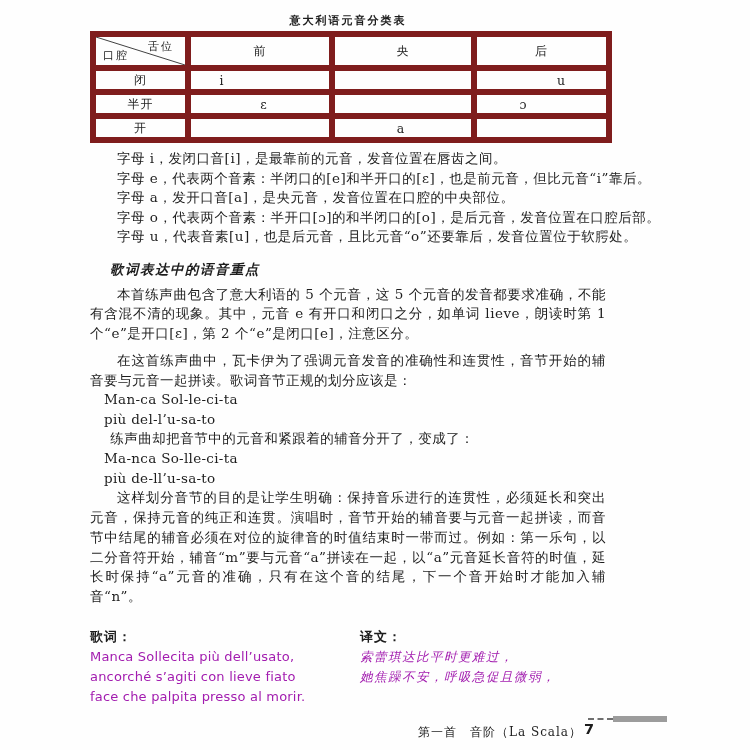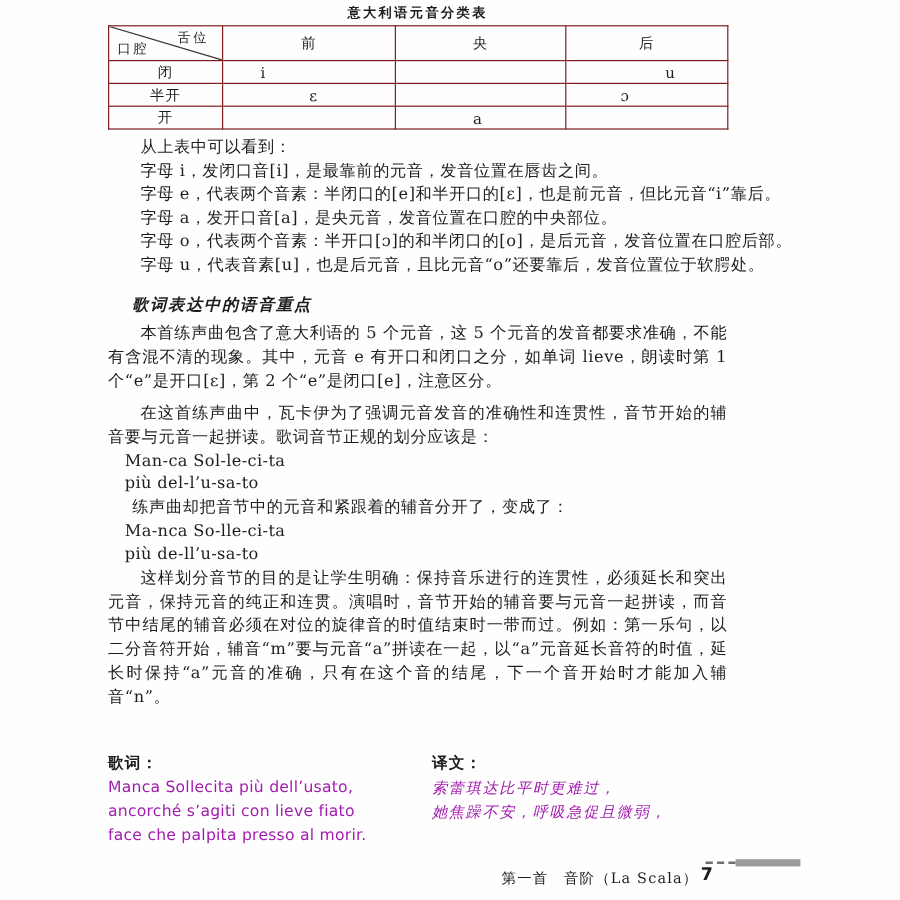--- a/index.html
+++ b/index.html
@@ -4,31 +4,31 @@
 <style>
   html,body { margin:0; padding:0; background:#ffffff; }
   .page {
     position:relative; width:750px; height:750px; background:#fefefe;
     font-family:"DejaVu Serif", serif; color:#1d1d1d; overflow:hidden;
   }
   .content { position:absolute; left:90px; top:0; width:516px; }
 
   .doc-title {
     text-align:center; font-weight:bold; font-size:11px;
-    letter-spacing:2px; padding-top:3px;
+    letter-spacing:2px; padding-top:13px;
     font-family:"DejaVu Sans", sans-serif;
   }
 
   
   table.vowel-table {
     border-collapse:collapse; table-layout:fixed; width:516px;
     margin-top:3px; font-size:12px;
   }
   .vowel-table td {
-    border:1px solid #7f1d1d; padding:0; height:18px;
+    border:6px solid #7f1d1d; padding:0; height:18px;
     text-align:center; vertical-align:middle; letter-spacing:1px;margin-left:28px;
   }
   .vowel-table tr.hdr td { height:28px; }
   .vowel-table tr.gray-sep td { border-bottom:3px solid #b9b9b9; }
   td.corner { position:relative; }
   td.corner svg { position:absolute; left:0; top:0; width:100%; height:100%; display:block; }
   .corner-top { position:absolute; top:2px; right:11px; font-size:11px; letter-spacing:2px; }
   .corner-bottom { position:absolute; bottom:2px; left:7px; font-size:11px; letter-spacing:2px; }
   .vowel { position:relative; display:inline-block; font-size:12.5px; }
   .vx-i { left:-38px; } .vx-e { left:-15px; } .vx-eps { left:4px; }
@@ -131,21 +131,20 @@
       <tr>
         <td>开</td>
         <td><span class="vowel"></span></td>
         <td><span class="vowel vx-a">a</span></td>
         <td><span class="vowel"></span></td>
       </tr>
     </tbody>
       </table>
 
     <div class="intro-block">
-      <div class="line indent2">从上表中可以看到：</div>
       <div class="line indent2">字母 i，发闭口音[i]，是最靠前的元音，发音位置在唇齿之间。</div>
       <div class="line indent2">字母 e，代表两个音素：半闭口的[e]和半开口的[ɛ]，也是前元音，但比元音“i”靠后。</div>
       <div class="line indent2">字母 a，发开口音[a]，是央元音，发音位置在口腔的中央部位。</div>
       <div class="line indent2">字母 o，代表两个音素：半开口[ɔ]的和半闭口的[o]，是后元音，发音位置在口腔后部。</div>
       <div class="line indent2">字母 u，代表音素[u]，也是后元音，且比元音“o”还要靠后，发音位置位于软腭处。</div>
     </div>
 
     <div class="section-heading">歌词表达中的语音重点</div>
 
     <p class="para first">本首练声曲包含了意大利语的 5 个元音，这 5 个元音的发音都要求准确，不能有含混不清的现象。其中，元音 e 有开口和闭口之分，如单词 lieve，朗读时第 1 个“e”是开口[ɛ]，第 2 个“e”是闭口[e]，注意区分。</p>

